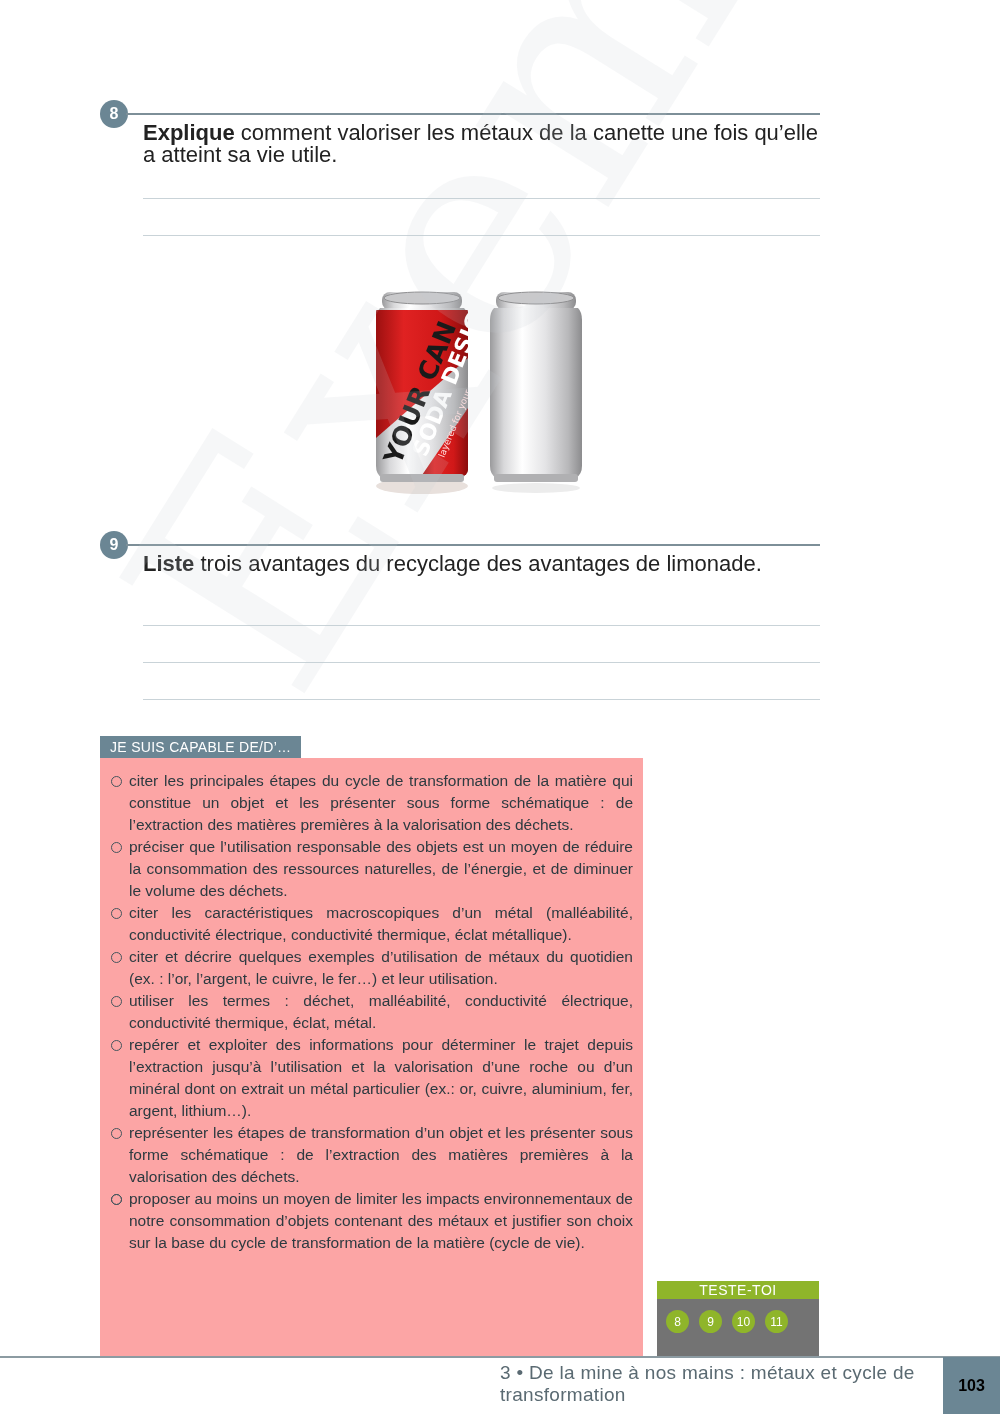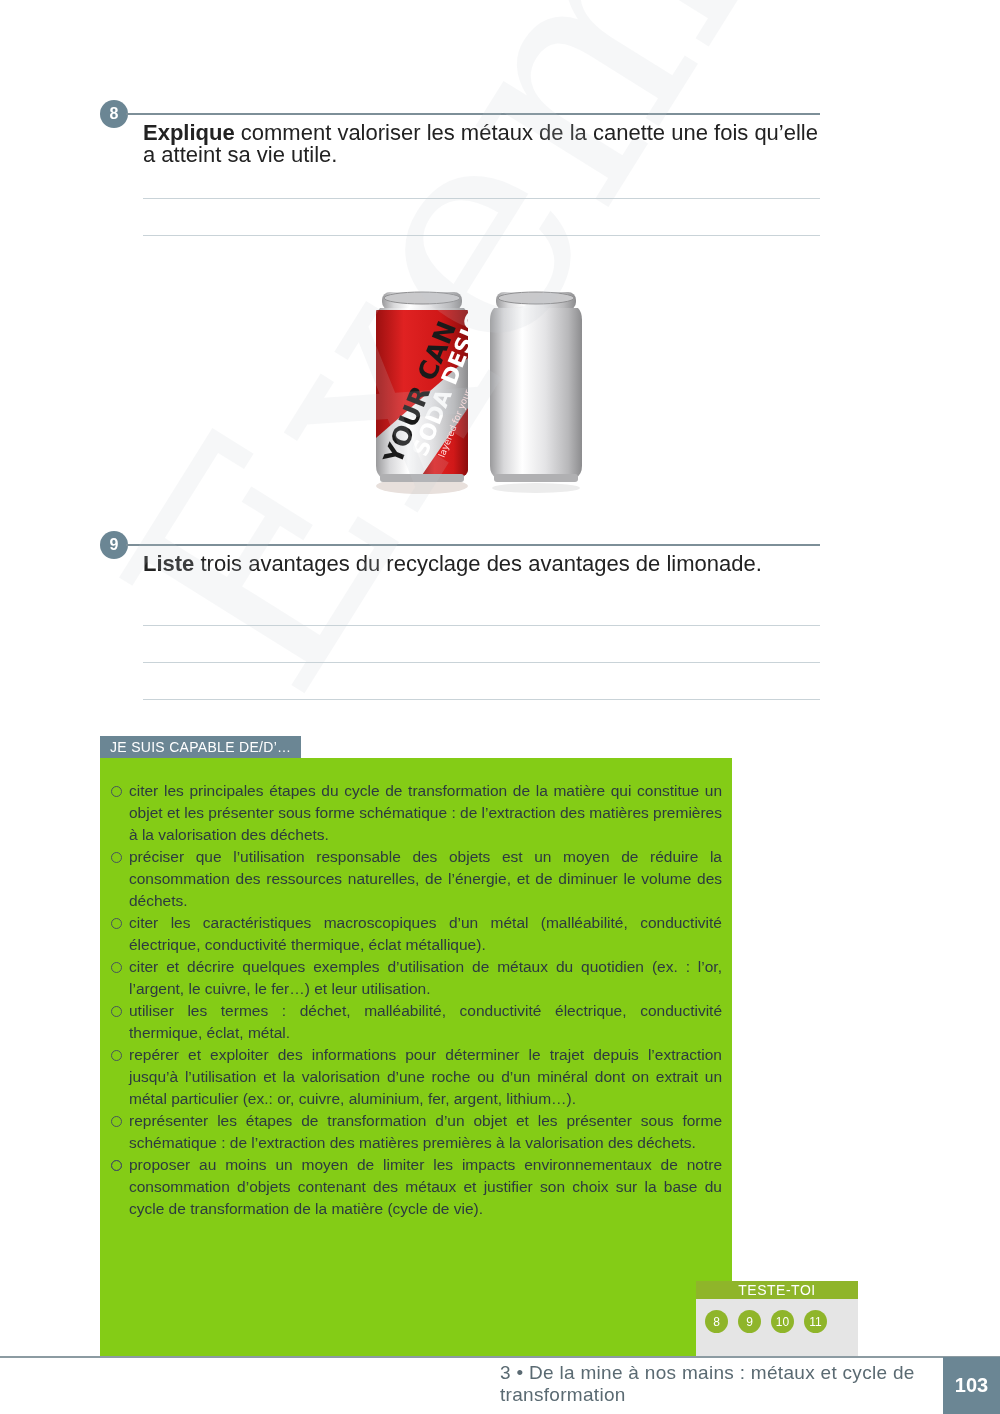--- a/index.html
+++ b/index.html
@@ -26,42 +26,42 @@
   .q-text b { font-weight: bold; }
   .answer-line { margin-left: 43px; height: 1px; background: #c9d3d8; }
 
   .cans { position: absolute; left: 370px; top: 288px; width: 230px; height: 215px; }
 
   .capable-tab {
     position: absolute; left: 100px; top: 736px; height: 22px; padding: 0 10px;
     background: #6b8694; color: #fff; font-size: 14px; line-height: 22px; letter-spacing: 0.3px;
   }
   .capable-box {
-    position: absolute; left: 100px; top: 758px; width: 632px; height: 598px;
-    background: #84cc16; padding: 22px 10px 0 10px;
+    position: absolute; left: 100px; top: 758px; width: 543px; height: 598px;
+    background: #fca5a5; padding: 12px 10px 0 10px;
   }
   .capable-item { position: relative; padding-left: 19px; font-size: 15.5px; line-height: 22px; color: #2d3a40; text-align: justify; }
   .capable-item .bullet {
     position: absolute; left: 1px; top: 6px; width: 11px; height: 11px; border-radius: 50%;
     border: 1.3px solid #45555d;
   }
 
-  .teste { position: absolute; left: 696px; top: 1281px; width: 162px; height: 75px; background: #e5e5e5; }
+  .teste { position: absolute; left: 657px; top: 1281px; width: 162px; height: 75px; background: #737373; }
   .teste-head { height: 18px; background: #8fb52a; color: #fff; text-align: center; font-size: 14px; line-height: 18px; letter-spacing: 0.5px; }
   .teste-nums { display: flex; gap: 10px; padding: 11px 0 0 9px; }
   .teste-num {
     width: 23px; height: 23px; border-radius: 50%; background: #8fb52a; color: #fff;
     font-size: 12px; display: flex; align-items: center; justify-content: center;
   }
 
   .footer-rule { position: absolute; left: 0; top: 1356px; width: 1000px; height: 2px; background: #8c9ba2; }
   .footer-text { position: absolute; left: 500px; top: 1362px; font-size: 19px; color: #5a6a72; letter-spacing: 0.3px; }
   .page-num {
     position: absolute; left: 943px; top: 1357px; width: 57px; height: 57px; background: #6b8694;
-    color: #ffffff; font-weight: bold; font-size: 20px; display: flex; align-items: center; justify-content: center;
+    color: #000000; font-weight: bold; font-size: 16px; display: flex; align-items: center; justify-content: center;
   }
 </style>
 </head>
 <body>
 
 <div class="watermark">Exemplaar</div>
 
 <section class="q-block" style="top:100px;">
   <div class="q-head">
     <div class="q-badge">8</div>

